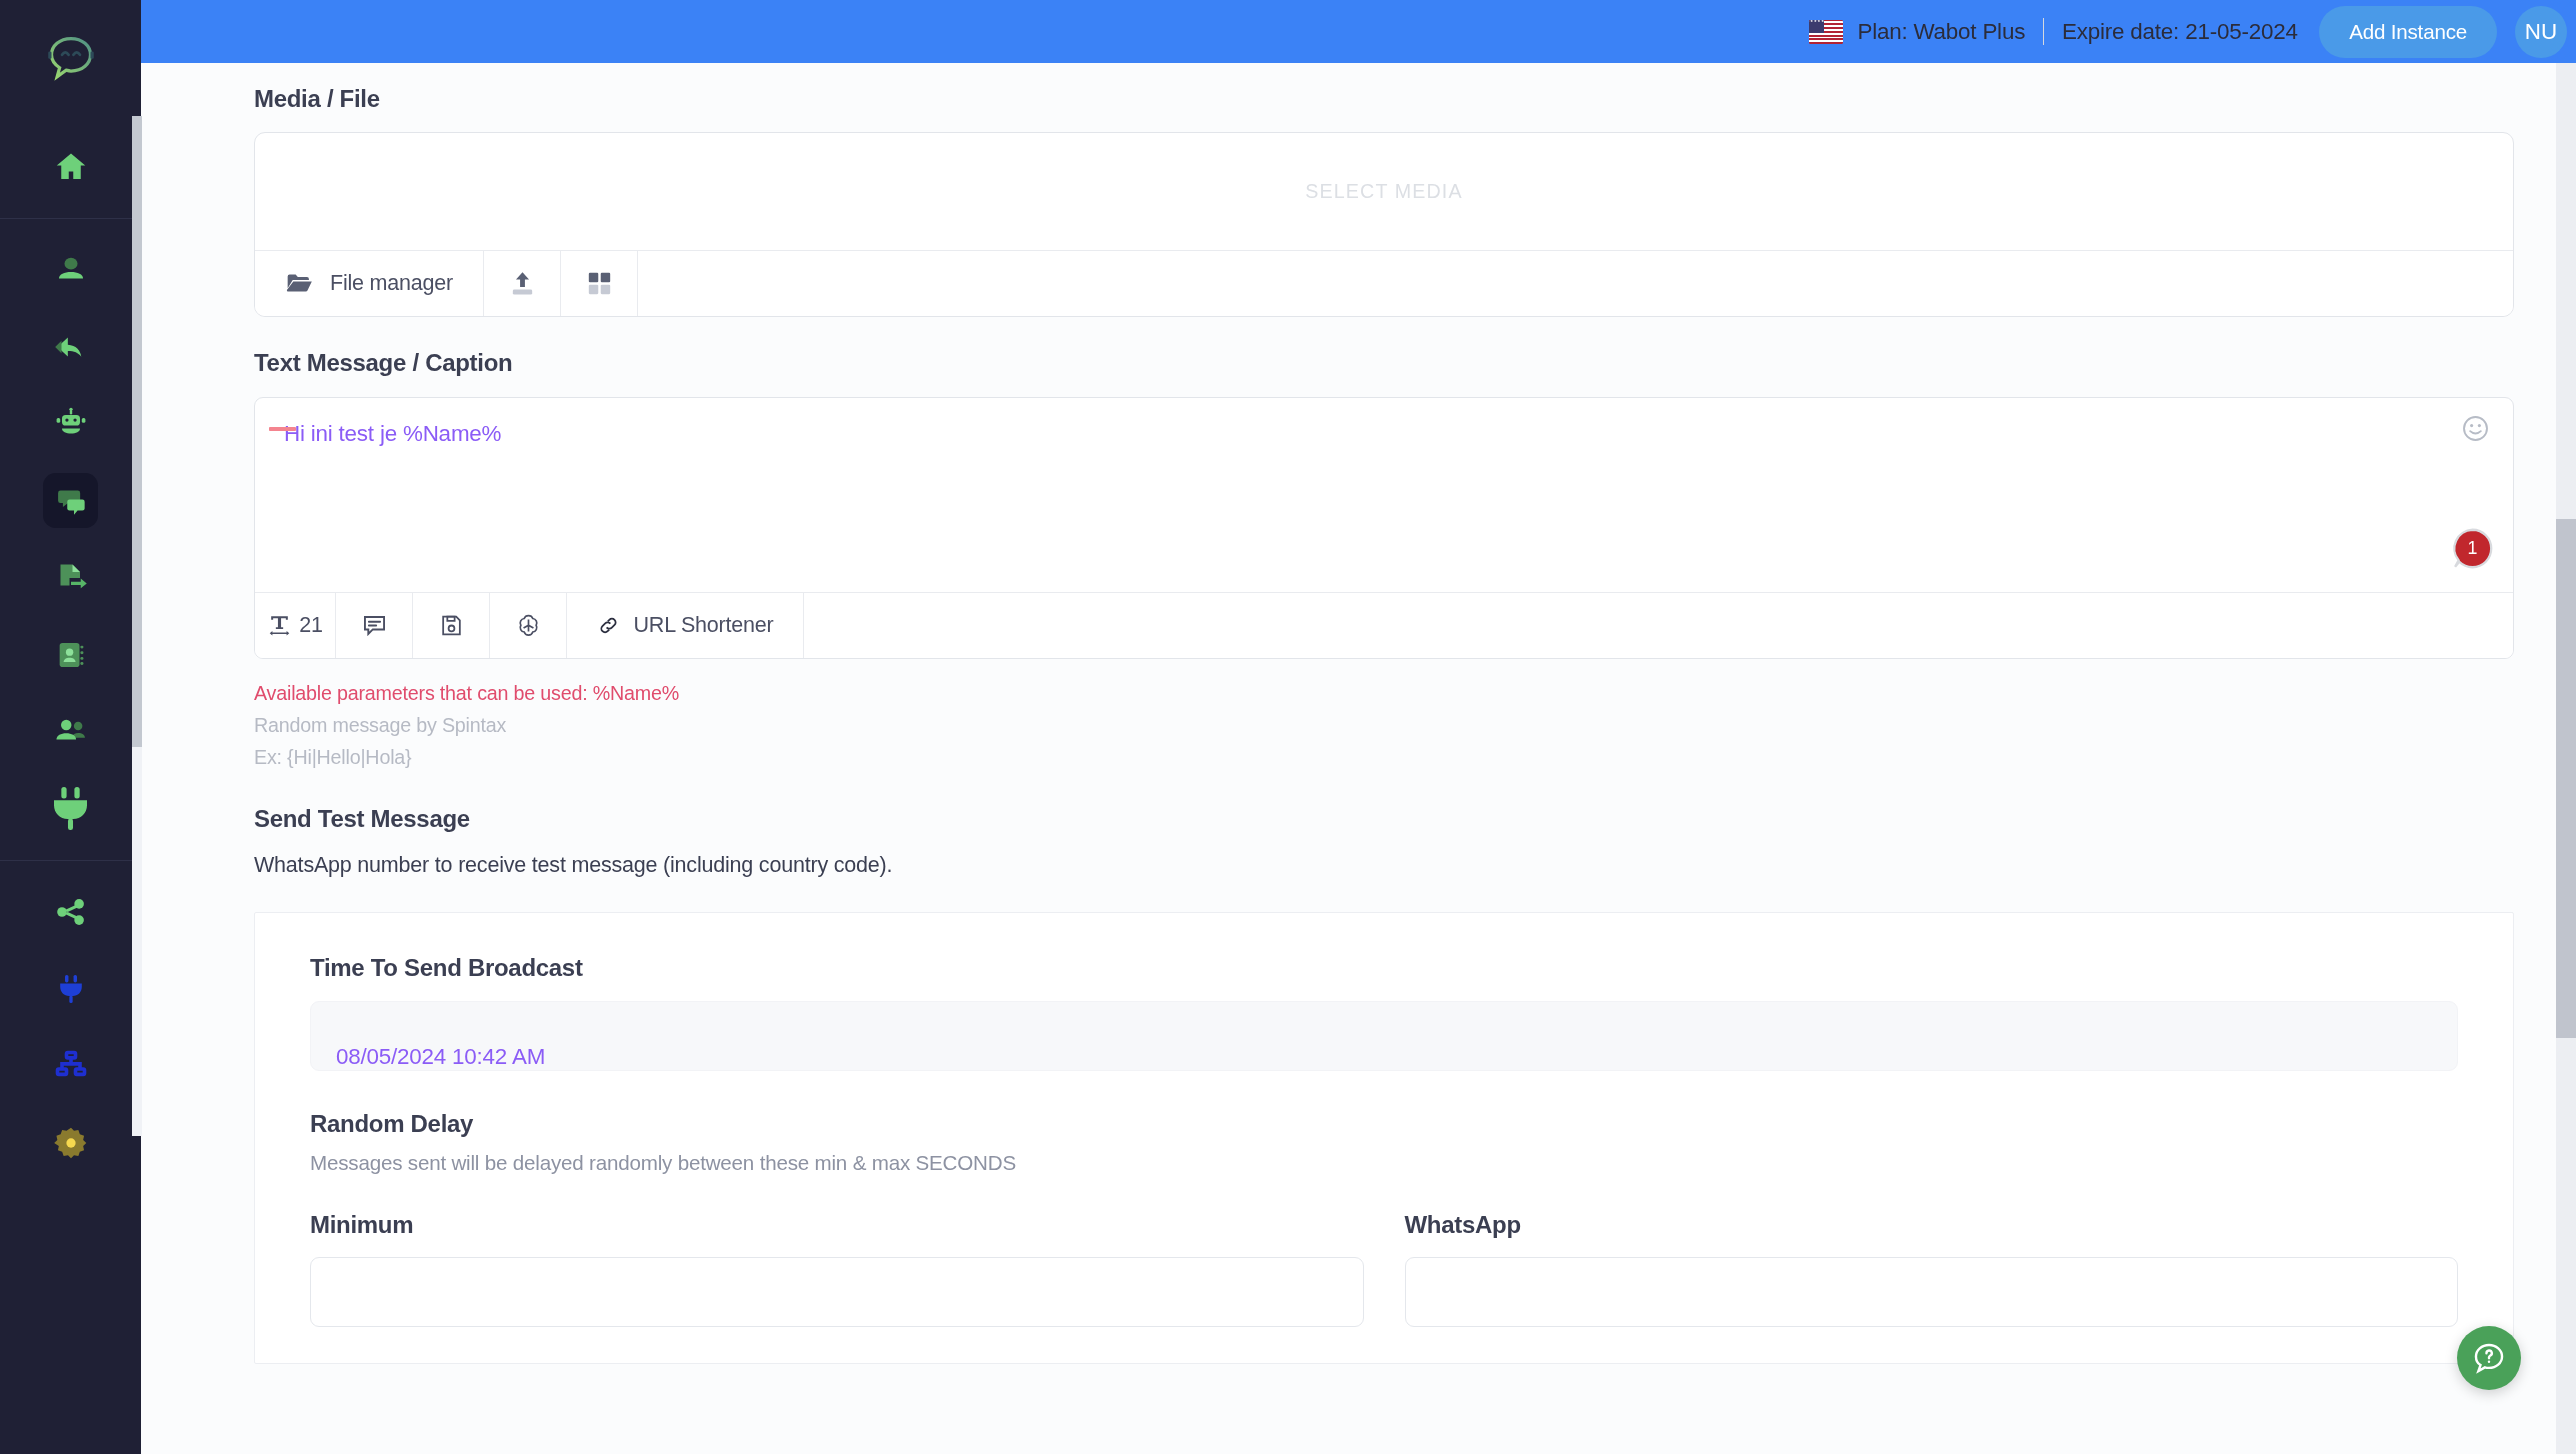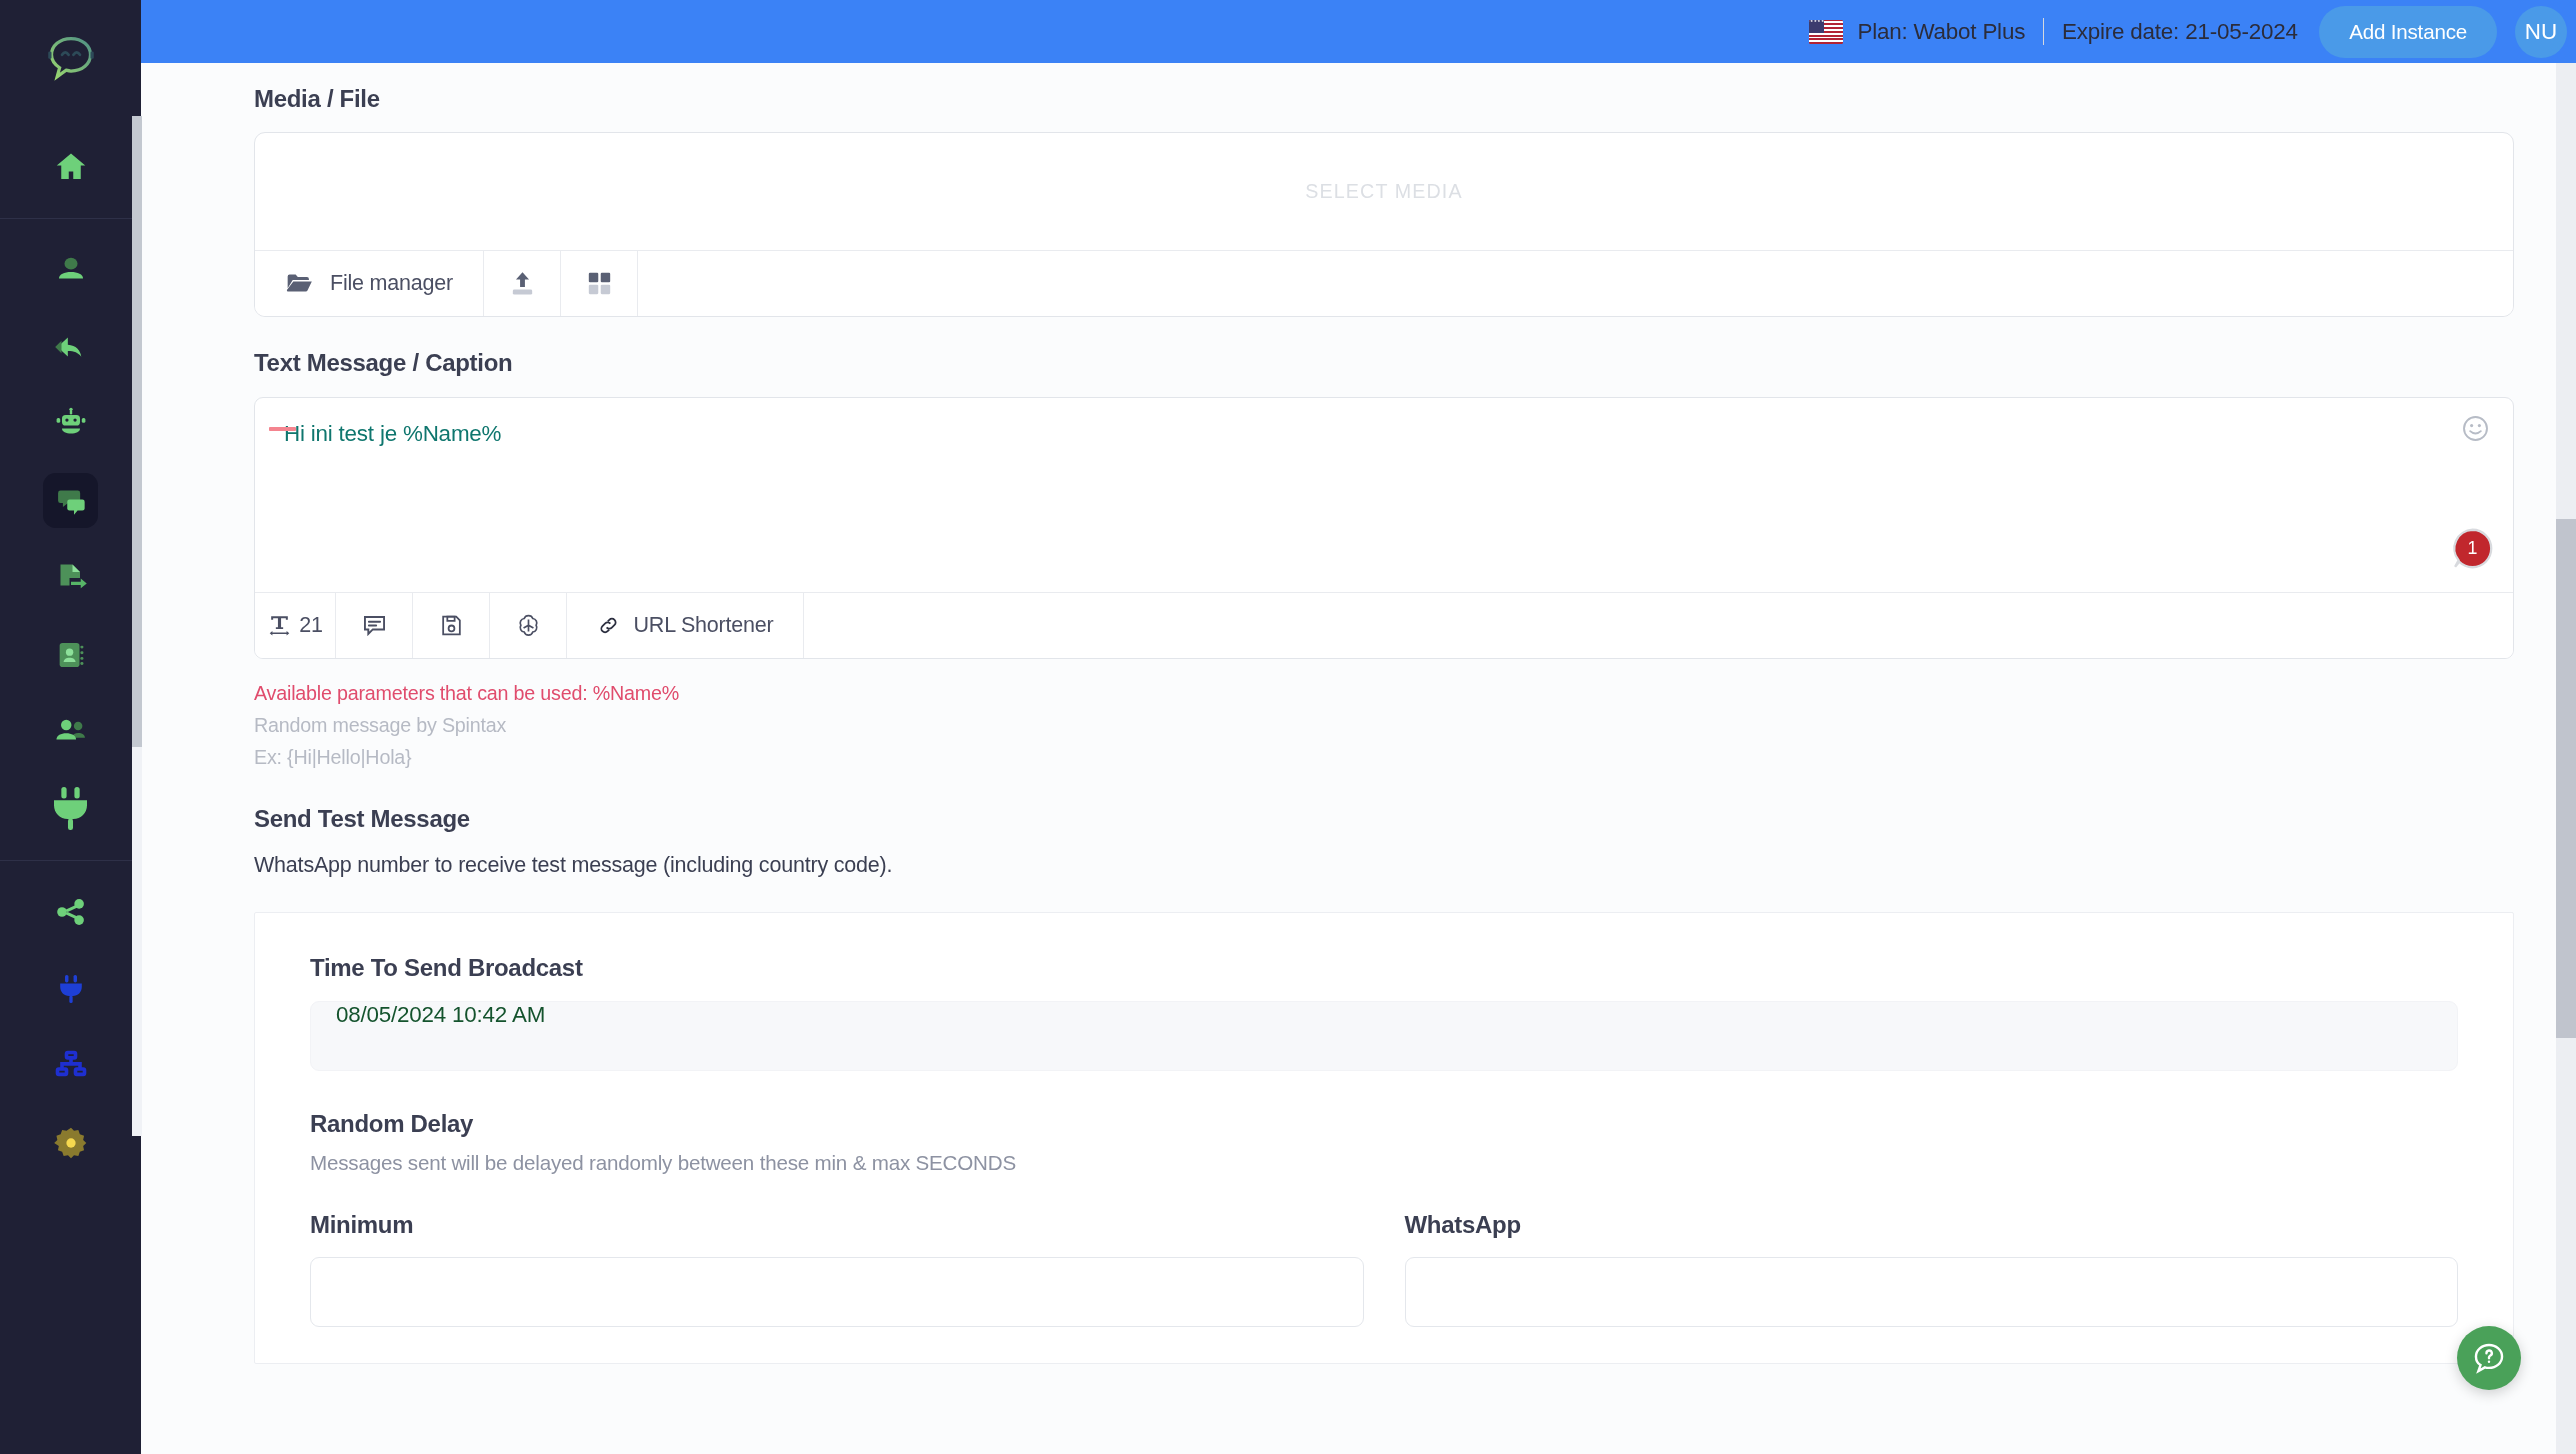--- a/index.html
+++ b/index.html
@@ -150,21 +150,21 @@
     border: 0.9px solid #e2e5ea; border-radius: 9px;
     background: #ffffff; overflow: hidden;
     position: relative;
   }
   #msg-area {
     height: 195px; position: relative;
     border-bottom: 0.9px solid #e9ebef;
     padding: 23px 29px;
   }
   #msg-text {
-    font-size: 22.4px; color: #0f766e; letter-spacing: -0.2px;
+    font-size: 22.4px; color: #8b5cf6; letter-spacing: -0.2px;
     position: relative; display: inline-block;
   }
   #spell-underline {
     position: absolute; left: 14.3px; top: 29.5px;
     width: 27px; height: 3.6px; background: #f4848f; border-radius: 0.9px;
   }
   #emoji-btn {
     position: absolute; right: 23px; top: 16px;
     width: 29px; height: 29px; cursor: pointer;
   }
@@ -230,23 +230,23 @@
     min-height: 385px;
   }
   #bcast-card .sub-title {
     font-size: 24px; font-weight: bold; color: #3b3f52;
     letter-spacing: -0.3px;
   }
   #time-field {
     margin-top: 19.7px;
     height: 70px; background: #f7f8fa;
     border: 0.9px solid #f2f3f6; border-radius: 9px;
-    display: flex; align-items: flex-start;
+    display: flex; align-items: flex-end;
     padding: 0 25px;
-    font-size: 22.4px; color: #14532d; letter-spacing: -0.2px;
+    font-size: 22.4px; color: #8b5cf6; letter-spacing: -0.2px;
   }
   #delay-title { margin-top: 39px; }
   #delay-note {
     margin-top: 12.5px; font-size: 20.6px; color: #8d92a2;
     letter-spacing: -0.2px;
   }
   #minmax-row {
     margin-top: 36px; display: flex; gap: 41px;
   }
   .mm-col { flex: 1; }

